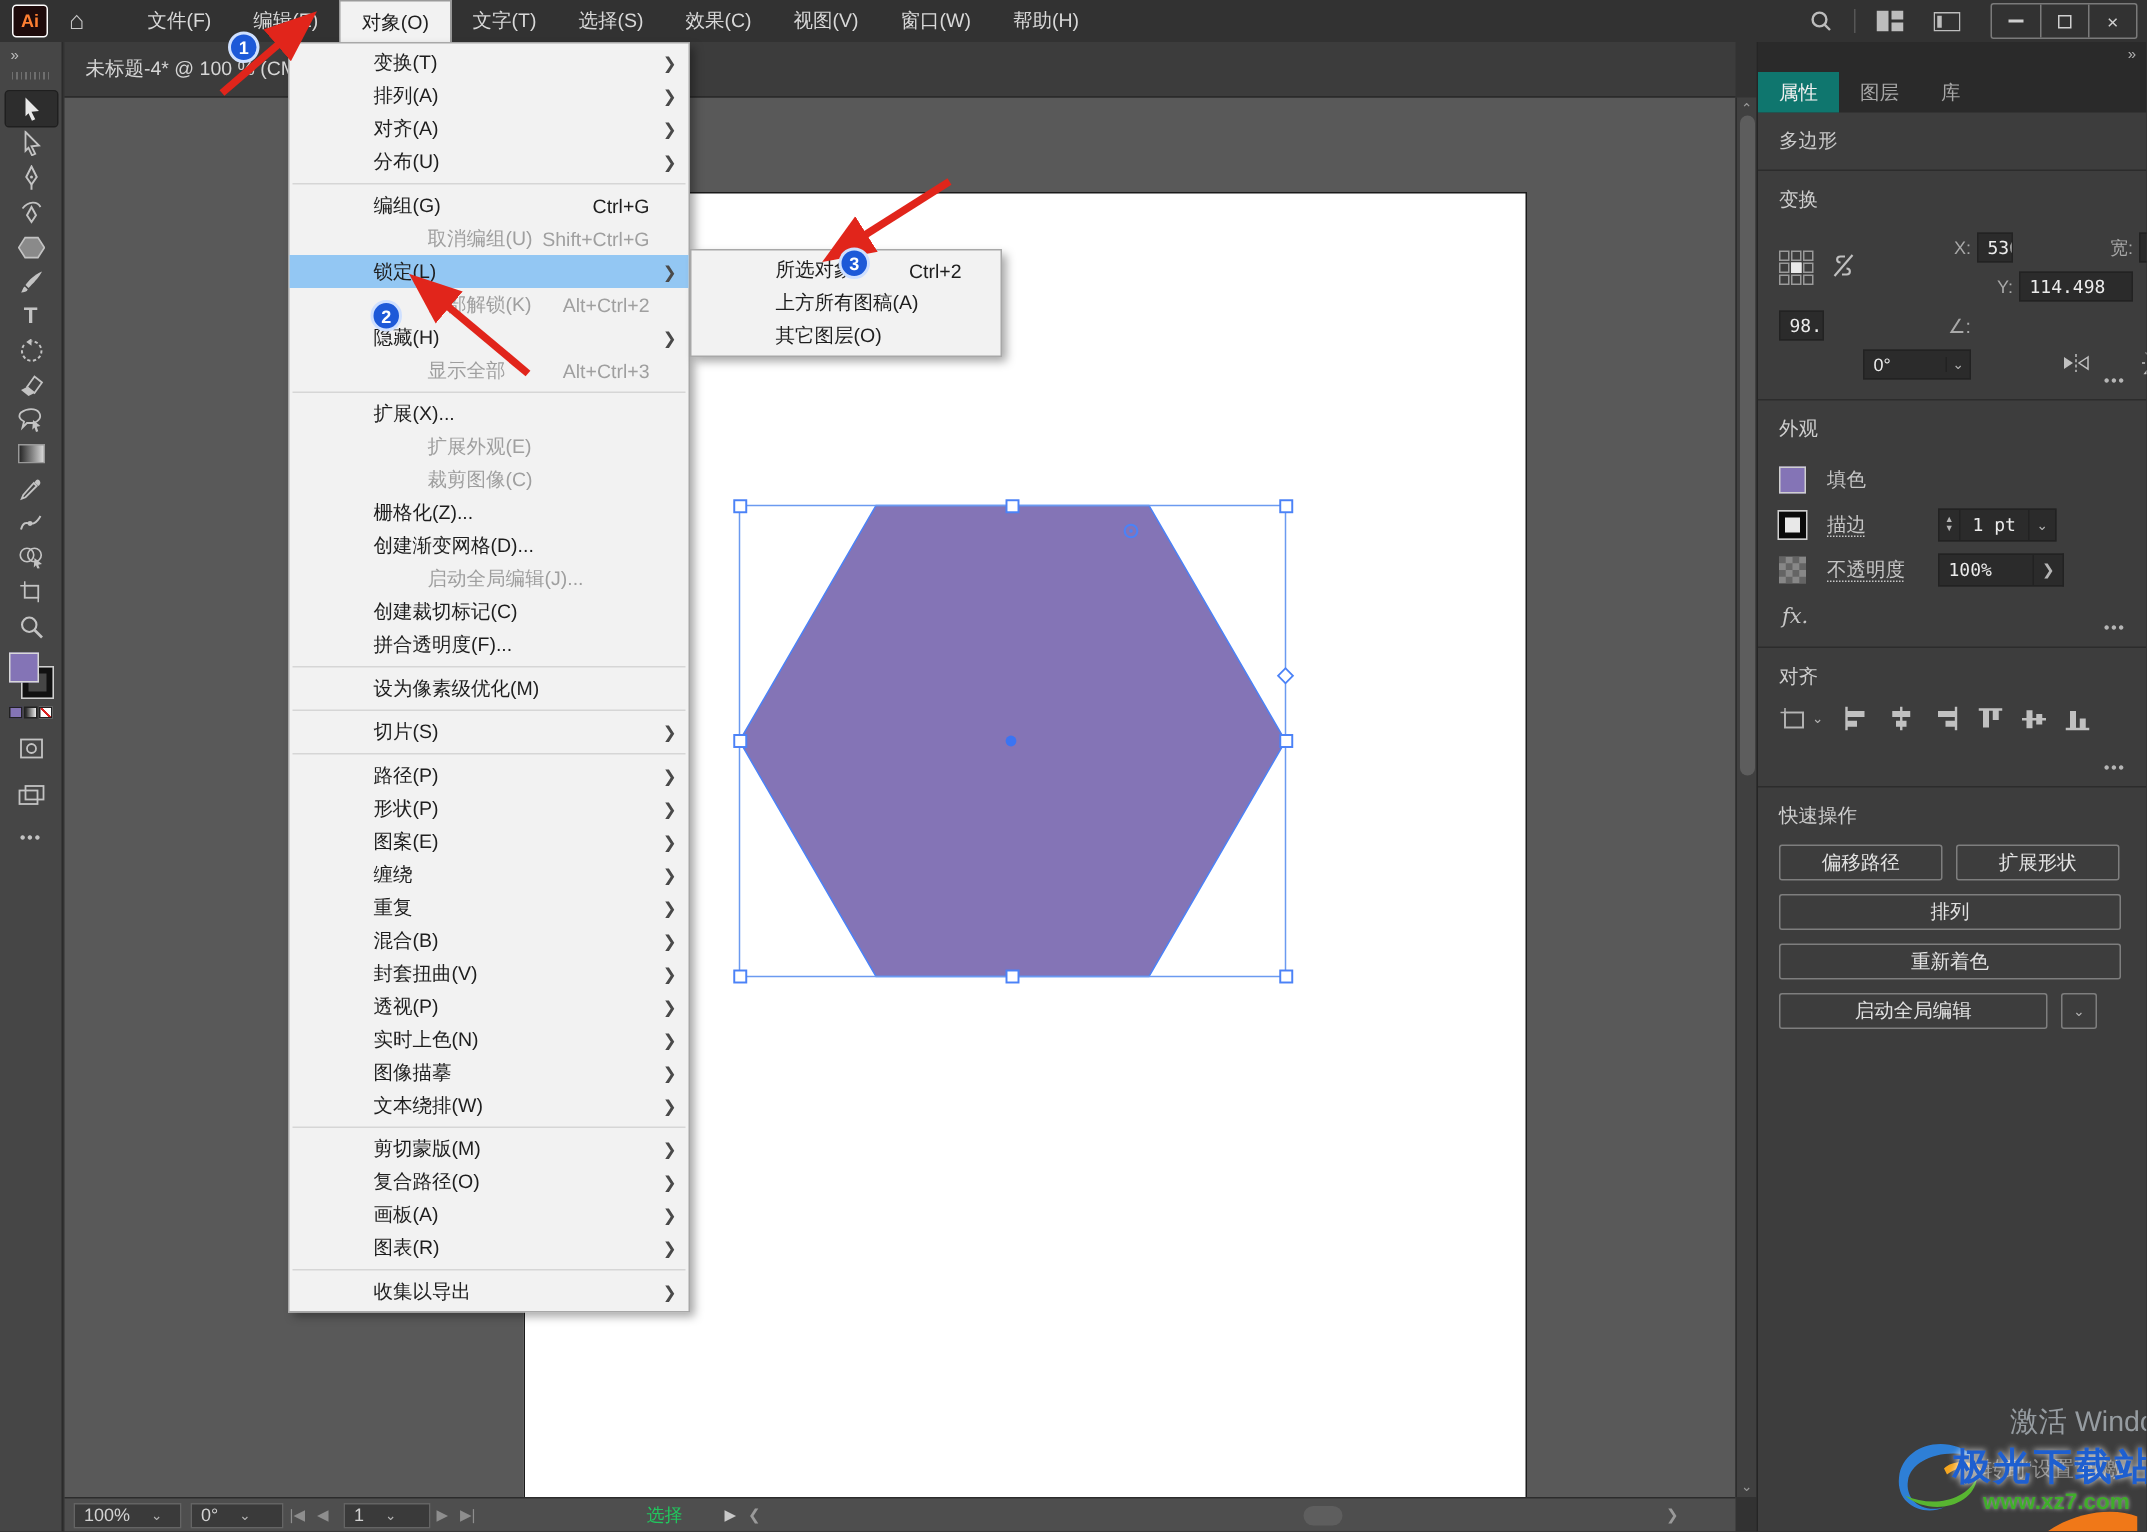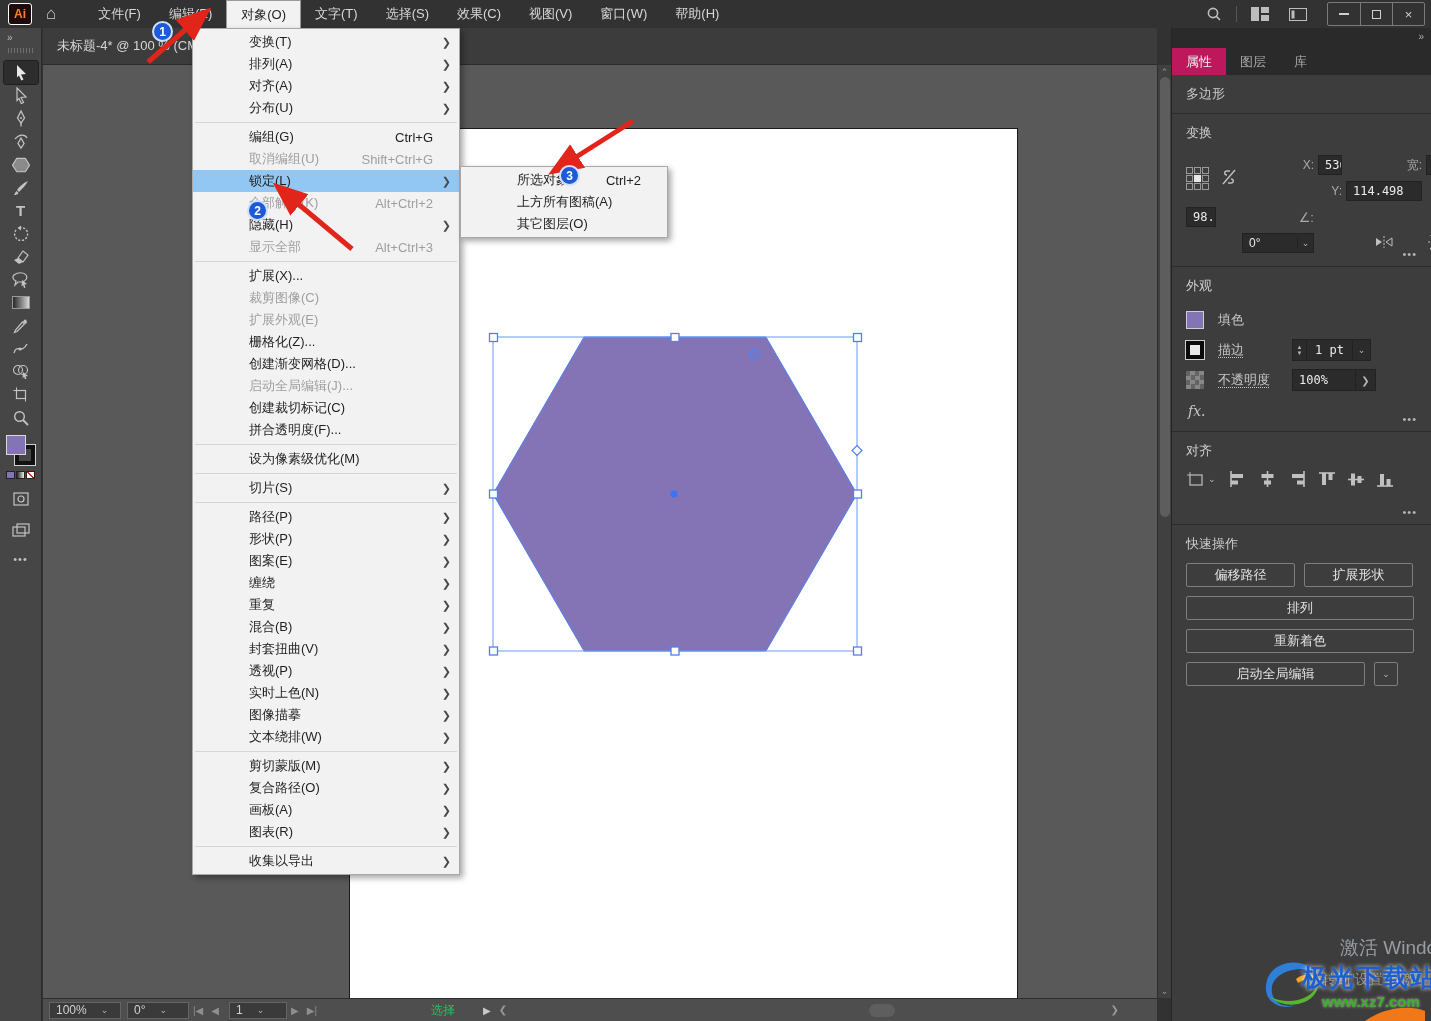--- a/index.html
+++ b/index.html
@@ -83,21 +83,21 @@
   #hscroll-thumb { position:absolute; left:370px; top:5px; width:26px; height:13px;
     background:#5e5e5e; border-radius:7px; }
 
   
   #rightpanel { position:absolute; left:1171px; top:28px; width:260px; height:993px;
     background:#3d3d3d; border-left:1px solid #252525; z-index:3; font-size:12.5px; color:#c6c6c6; }
   #rp-strip { height:20px; background:#2a2a2a; color:#b0b0b0; font-size:10px;
     text-align:right; padding:3px 8px 0 0; letter-spacing:-1px; }
   #rp-tabs { height:27px; background:#2a2a2a; display:flex; }
   .rp-tab { padding:0 14px; display:flex; align-items:center; font-size:13px; color:#a8a8a8; }
-  .rp-tab.active { background:#be185d; color:#f0f0f0; }
+  .rp-tab.active { background:#0f766e; color:#f0f0f0; }
   .rp-section { border-bottom:1px solid #2c2c2c; padding:10px 14px 10px 14px; position:relative; }
   .rp-sec-title { color:#cfcfcf; font-size:13px; margin-bottom:10px; }
   #rp-objtype { color:#c9c9c9; font-size:13px; padding:10px 14px; border-bottom:1px solid #2c2c2c; }
   .rp-more { position:absolute; right:14px; bottom:6px; color:#b5b5b5; font-size:11px; letter-spacing:1px; }
 
   
   #tf-grid { display:grid; grid-template-columns:30px 18px 72px 24px 76px 22px;
     grid-auto-rows:26px; align-items:center; column-gap:4px; }
   .tf-label { color:#a9a9a9; text-align:right; font-size:12px; }
   .tf-input { height:20px; background:#2b2b2b; border:1px solid #222; color:#ececec;
@@ -152,21 +152,21 @@
   .qa-split { width:179px; }
   .qa-dd { width:24px; height:24px; border:1px solid #7e7e7e; border-radius:2px; color:#b5b5b5;
     font-size:9px; display:flex; align-items:center; justify-content:center; }
 
   
   #object-menu { position:absolute; left:192px; top:28px; width:268px;
     background:#f2f2f2; border:1px solid #a8a8a8; box-shadow:3px 3px 6px rgba(0,0,0,.35);
     z-index:6; padding:2px 0; }
   .om-item { height:22px; display:flex; align-items:center; font-size:13px; color:#1e1e1e;
     padding:0 10px 0 56px; position:relative; }
-  .om-item.disabled { color:#9f9f9f; }
+  .om-item.disabled { color:#9f9f9f;margin-left:36px; }
   .om-item.highlight { background:#93c7f3; }
   .om-label { flex:1; white-space:nowrap; }
   .om-shortcut { margin-right:16px; white-space:nowrap; }
   .om-sub { position:absolute; right:8px; color:#4a4a4a; font-size:11px; }
   .om-sep { height:1px; background:#d6d6d6; margin:3px 2px; }
   #lock-submenu { position:absolute; left:460px; top:166px; width:208px;
     background:#f2f2f2; border:1px solid #a8a8a8; box-shadow:3px 3px 6px rgba(0,0,0,.35);
     z-index:6; padding:2px 0; }
 
   
@@ -624,24 +624,24 @@
       </div>
       <div class="om-item disabled">
         <span class="om-label">显示全部</span>
         <span class="om-shortcut">Alt+Ctrl+3</span>
       </div>
       <div class="om-sep"></div>
       <div class="om-item">
         <span class="om-label">扩展(X)...</span>
       </div>
       <div class="om-item disabled">
+        <span class="om-label">扩展外观(E)</span>
+      </div>
+      <div class="om-item disabled">
         <span class="om-label">裁剪图像(C)</span>
-      </div>
-      <div class="om-item disabled">
-        <span class="om-label">扩展外观(E)</span>
       </div>
       <div class="om-item">
         <span class="om-label">栅格化(Z)...</span>
       </div>
       <div class="om-item">
         <span class="om-label">创建渐变网格(D)...</span>
       </div>
       <div class="om-item disabled">
         <span class="om-label">启动全局编辑(J)...</span>
       </div>

